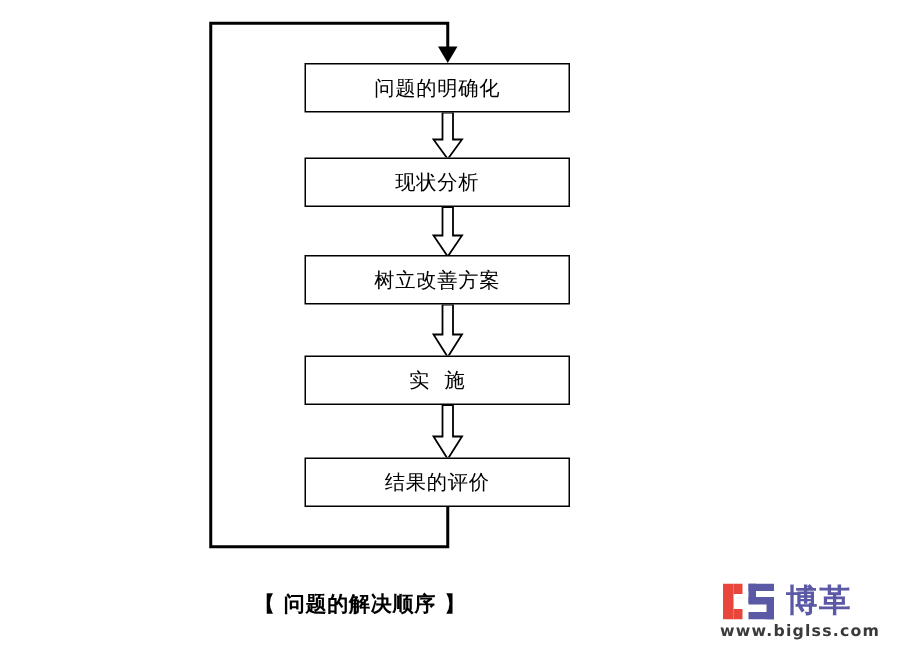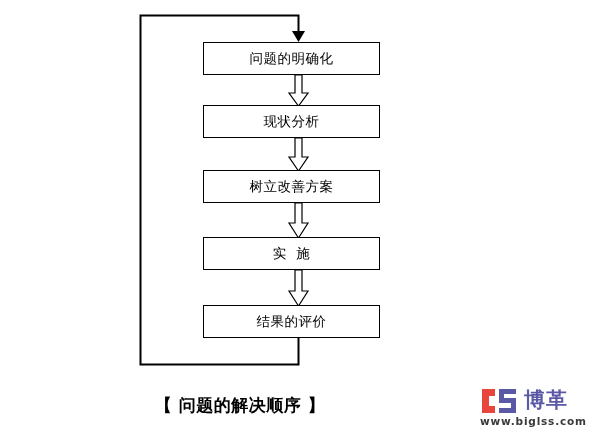--- a/index.html
+++ b/index.html
@@ -39,21 +39,21 @@
     letter-spacing: 0.5px;
     white-space: pre;
     font-family: "DejaVu Sans", "Liberation Sans", sans-serif;
   }
   .caption {
     position: absolute;
     left: 0;
     top: 394px;
     width: 480px;
     text-align: center;
-    font-size: 17px;
+    font-size: 14px;
     font-weight: bold;
     color: #000000;
     letter-spacing: 0.5px;
     white-space: pre;
   }
   
   .logo {
     position: absolute;
     left: 480px;
     top: 389px;

